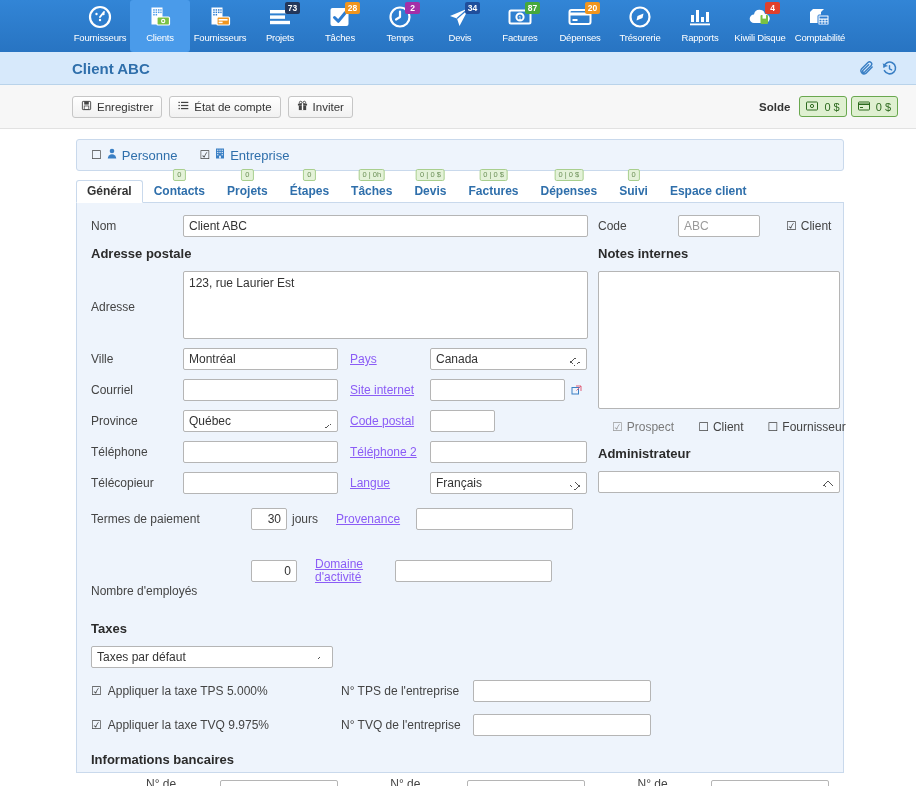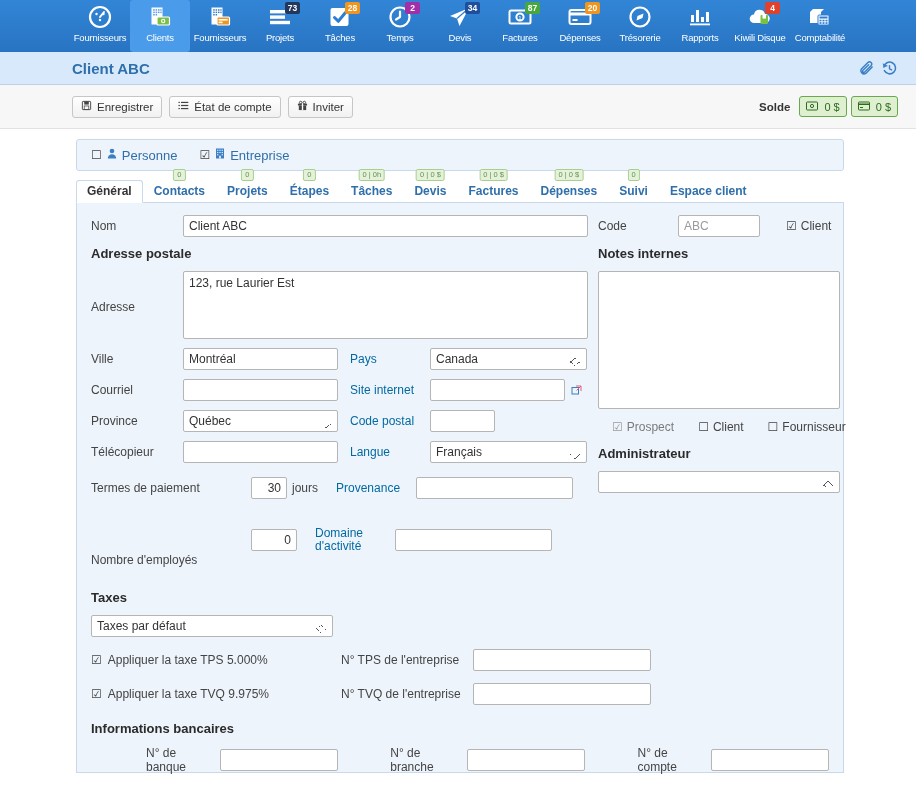--- a/index.html
+++ b/index.html
@@ -287,24 +287,25 @@
   .in-codep { width: 65px; }
   .in-web   { width: 135px; }
   .num {
     width: 36px;
     text-align: right;
     padding-right: 4px;
   }
   .num-wide { width: 46px; text-align: right; }
   .mid-label {
     font-size: 12px;
-    color: #0369a1;
+    color: #8b5cf6;
     width: 80px;
     flex-shrink: 0;
     margin-left: 12px;
+    text-decoration: underline;
   }
   .units { font-size: 12px; color: #444; margin-left: 5px; }
 
   .rtag-row {
     display: flex;
     align-items: center;
     margin-top: 8px;
     gap: 24px;
     padding-left: 14px;
   }
@@ -738,20 +739,26 @@
 
         <div class="frow">
           <label class="flabel">Province</label>
           <select class="in-half up-down">
             <option>Québec</option>
           </select>
           <label class="mid-label">Code postal</label>
           <input type="text" class="in-codep" value="" style="">
         </div>
 
+        <div class="frow">
+          <label class="flabel">Téléphone</label>
+          <input type="text" class="in-half" value="" style="">
+          <label class="mid-label">Téléphone 2</label>
+          <input type="text" class="in-right" value="" style="">
+        </div>
 
         <div class="frow">
           <label class="flabel">Télécopieur</label>
           <input type="text" class="in-half" value="" style="">
           <label class="mid-label">Langue</label>
           <select class="in-right up-down">
             <option>Français</option>
           </select>
         </div>
 

